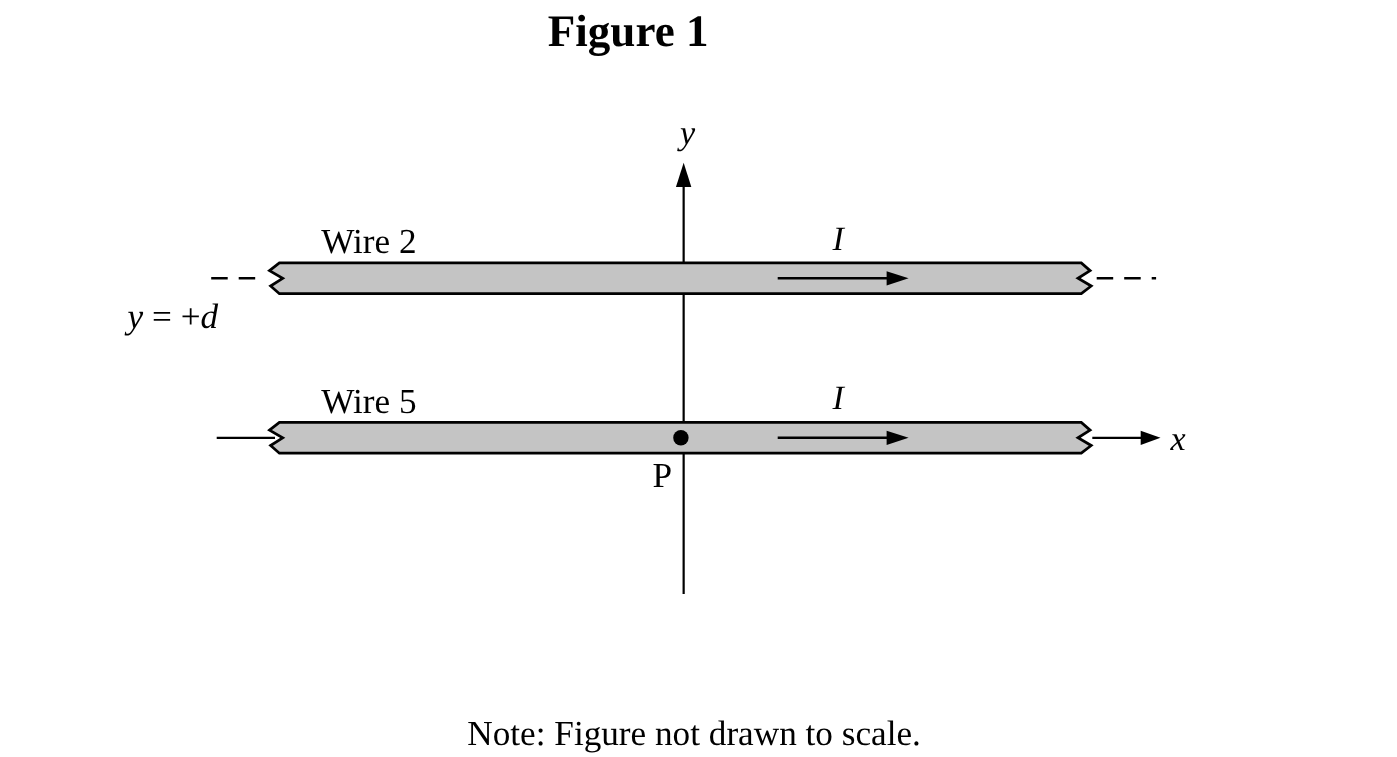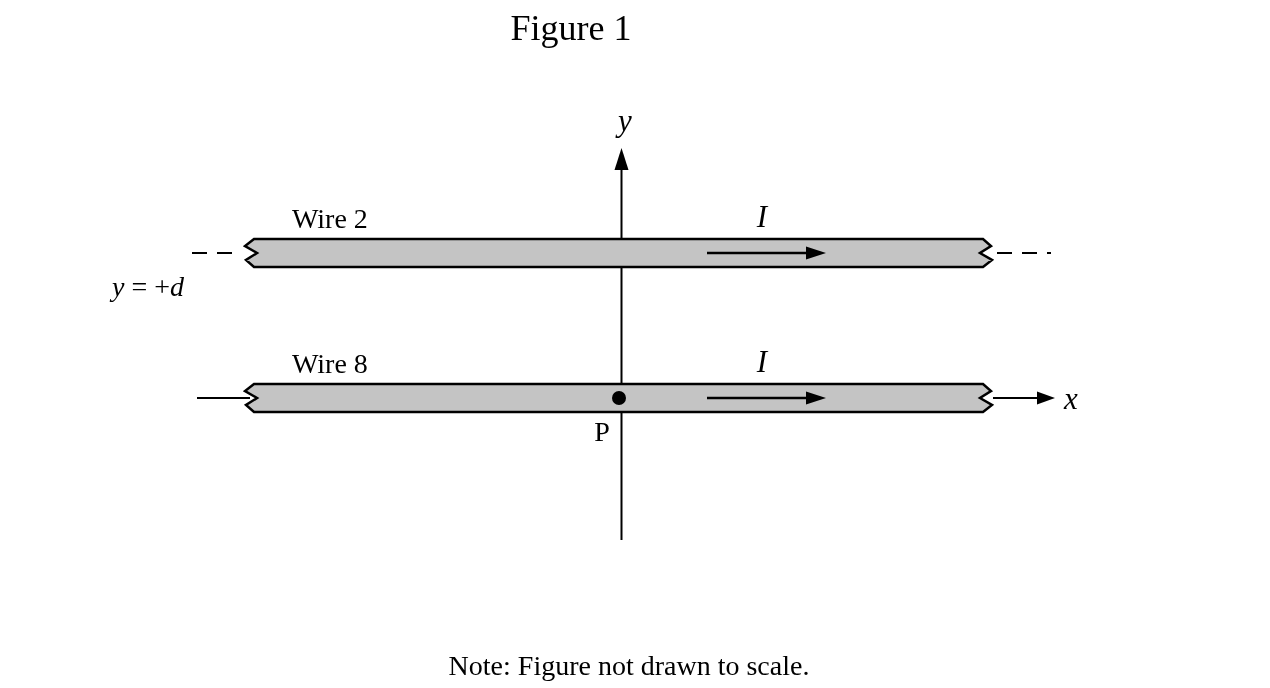--- a/index.html
+++ b/index.html
@@ -16,35 +16,35 @@
     color: #000000;
     overflow: hidden;
   }
   #fig-svg {
     position: absolute;
     left: 0;
     top: 0;
   }
   .label {
     position: absolute;
-    font-size: 28px;
+    font-size: 32px;
     line-height: 36px;
     white-space: pre;
   }
   .center {
     transform: translateX(-50%);
   }
   .it {
     font-style: italic;
   }
   .title {
     left: 571px;
     top: 10px;
-    font-size: 36px;
-    font-weight: normal;
+    font-size: 41px;
+    font-weight: bold;
     line-height: 36px;
     text-align: right;
   }
   .y-axis-label {
     left: 625px;
     top: 103px;
     font-size: 31px;
   }
   .x-axis-label {
     left: 1071px;
@@ -126,21 +126,21 @@
   </svg>
 
   <div class="label title center">Figure 1</div>
 
   <div class="label y-axis-label center it">y</div>
 
   <div class="label x-axis-label center it">x</div>
 
   <div class="label wire2-name">Wire 2</div>
 
-  <div class="label wire1-name">Wire 8</div>
+  <div class="label wire1-name">Wire 5</div>
 
   <div class="label current2 center it">I</div>
 
   <div class="label current1 center it">I</div>
 
   <div class="label eq2">
     <span class="it">y</span><span> = +</span><span class="it">d</span>
   </div>
 
 

